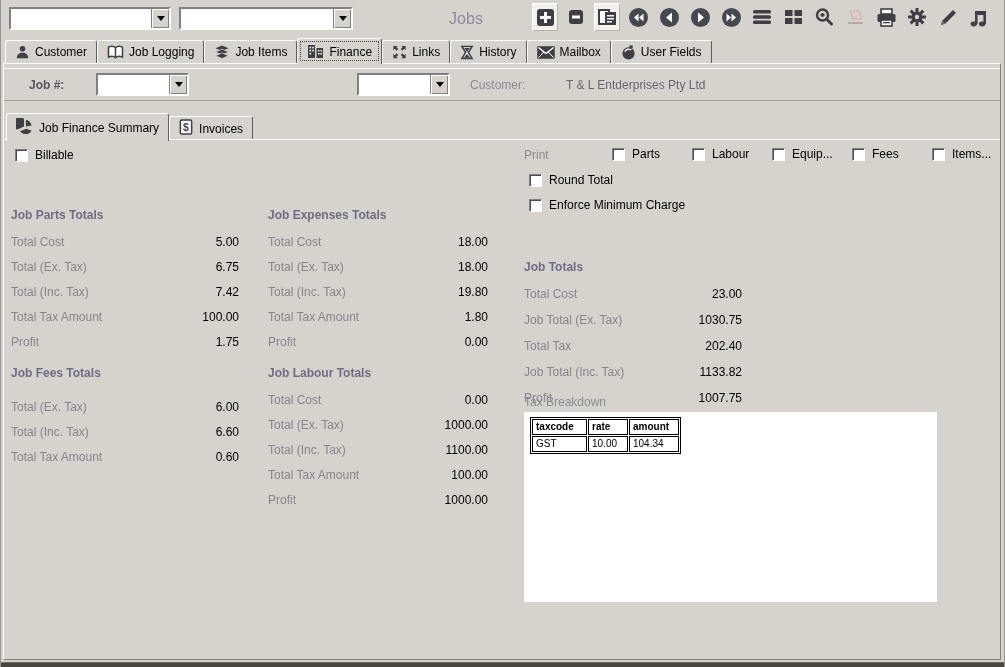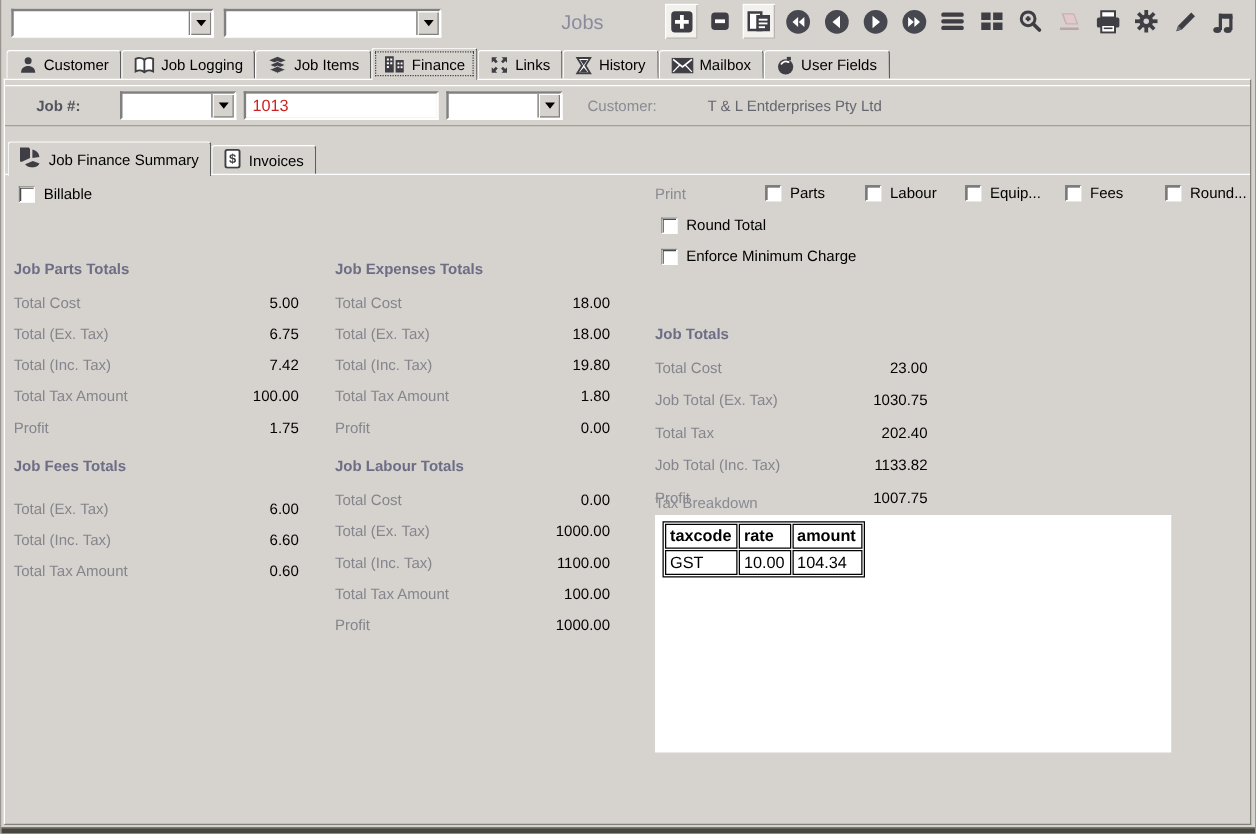--- a/index.html
+++ b/index.html
@@ -76,21 +76,21 @@
   .section { position:absolute; }
   .sec-title { font-weight:bold; color:#6d6d85; margin-bottom:7px;margin-top:32px; }
   .sec-row { display:flex; justify-content:space-between; align-items:center; height:25px; }
   .sec-row .lbl { color:#85858d; }
   .sec-row .val { color:#000; }
   .gray-lbl { color:#8a8a92; }
   
   .tax-title { position:absolute; left:523px; top:395px; color:#8a8a92; }
   .white-panel { position:absolute; left:523px; top:412px; width:413px; height:190px; background:#fff; }
   table.taxtbl { border-collapse:separate; border-spacing:1px; background:#fff;
-    border:1px solid #000; margin:5px 0 0 6px; font-size:13px; }
+    border:1px solid #000; margin:5px 0 0 6px; font-size:10px; }
   table.taxtbl th { border:1px solid #000; font-weight:bold; text-align:left; padding:1px 4px 2px 3px; }
   table.taxtbl td { border:1px solid #000; padding:1px 4px 2px 3px; }
 </style>
 </head>
 <body>
 
 <div class="screen">
 
   <div class="topbar">
     <div class="combo" style="left:8px; width:162px;">
@@ -351,23 +351,20 @@
   <div class="frame"></div>
 
   <div class="jobrow">
     <span class="lbl-job">Job #:</span>
     <div class="combo field" style="left:92px; width:93px; background:#fff;">
       <span class="combo-text"></span>
       <span class="combo-btn">
           <span class="arrow-down"></span>
         </span>
     </div>
-    <div class="field" style="left:191px; width:156px;">
-      <input class="fld-input" value="1013" style="">
-    </div>
     <div class="combo field" style="left:353px; width:93px; background:#fff;">
       <span class="combo-text"></span>
       <span class="combo-btn">
           <span class="arrow-down"></span>
         </span>
     </div>
     <span class="lbl-cust">Customer:</span>
     <span class="cust-name">T &amp; L Entderprises Pty Ltd</span>
   </div>
 
@@ -495,21 +492,21 @@
   <div class="cbrow" style="left:771px; top:147px;">
     <span class="check"></span>
     <span class="cb-label">Equip...</span>
   </div>
   <div class="cbrow" style="left:851px; top:147px;">
     <span class="check"></span>
     <span class="cb-label">Fees</span>
   </div>
   <div class="cbrow" style="left:931px; top:147px;">
     <span class="check"></span>
-    <span class="cb-label">Round...</span>
+    <span class="cb-label">Items...</span>
   </div>
 
   <div class="cbrow" style="left:528px; top:173px;">
     <span class="check"></span>
     <span class="cb-label">Round Total</span>
   </div>
   <div class="cbrow" style="left:528px; top:198px;">
     <span class="check"></span>
     <span class="cb-label">Enforce Minimum Charge</span>
   </div>

